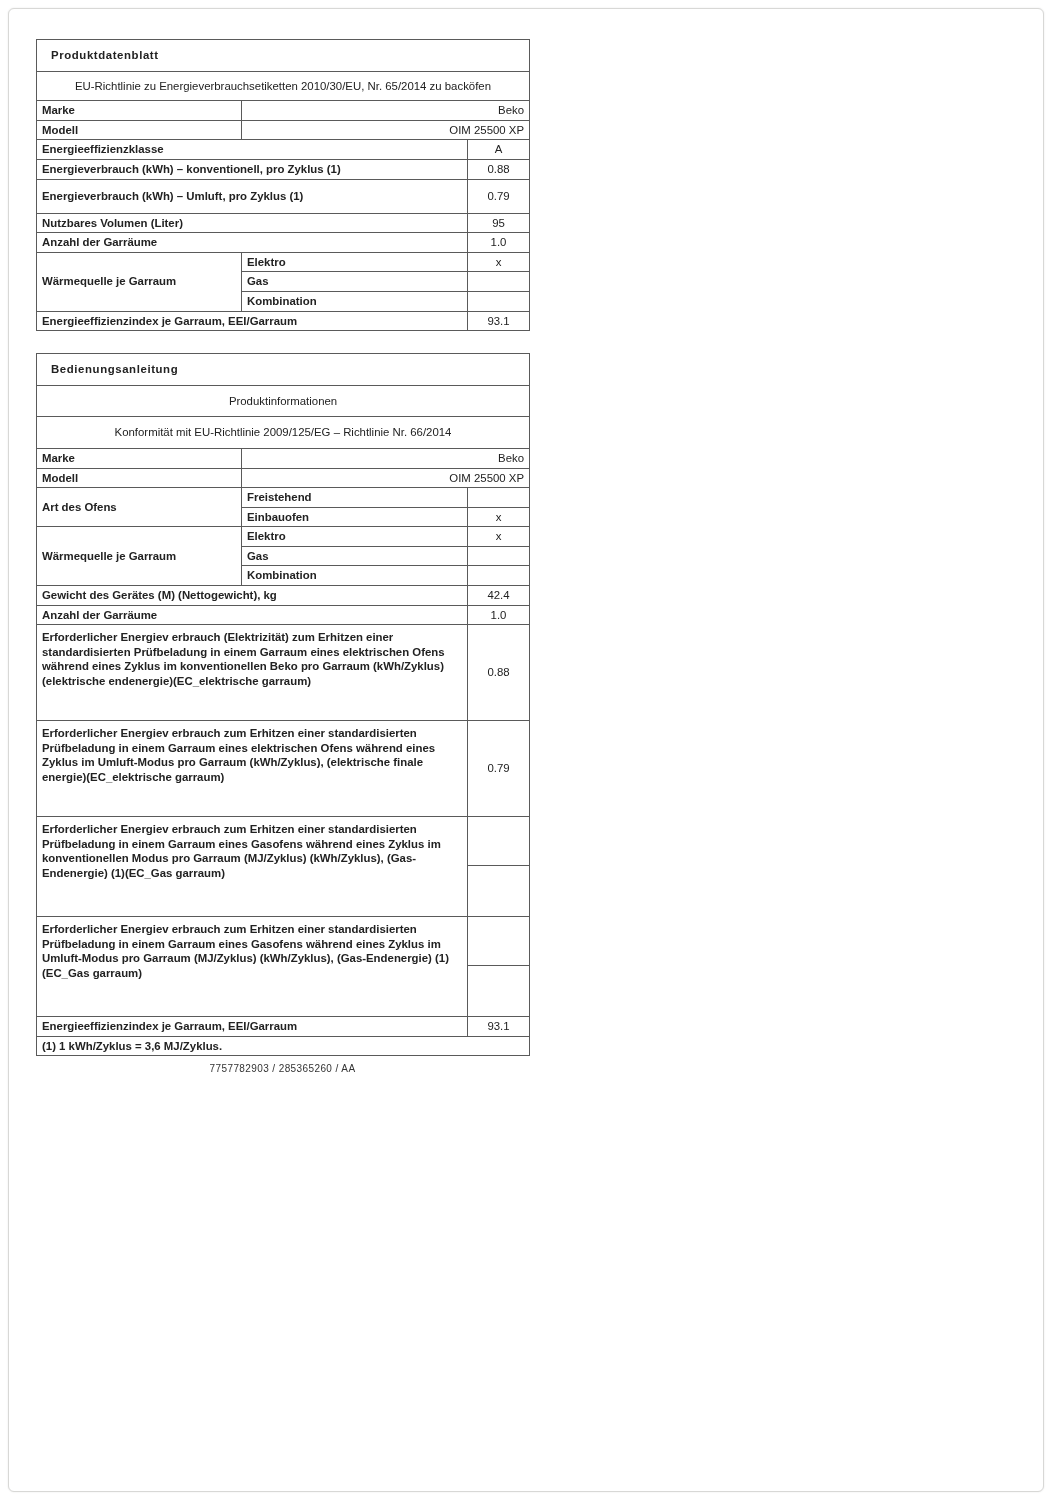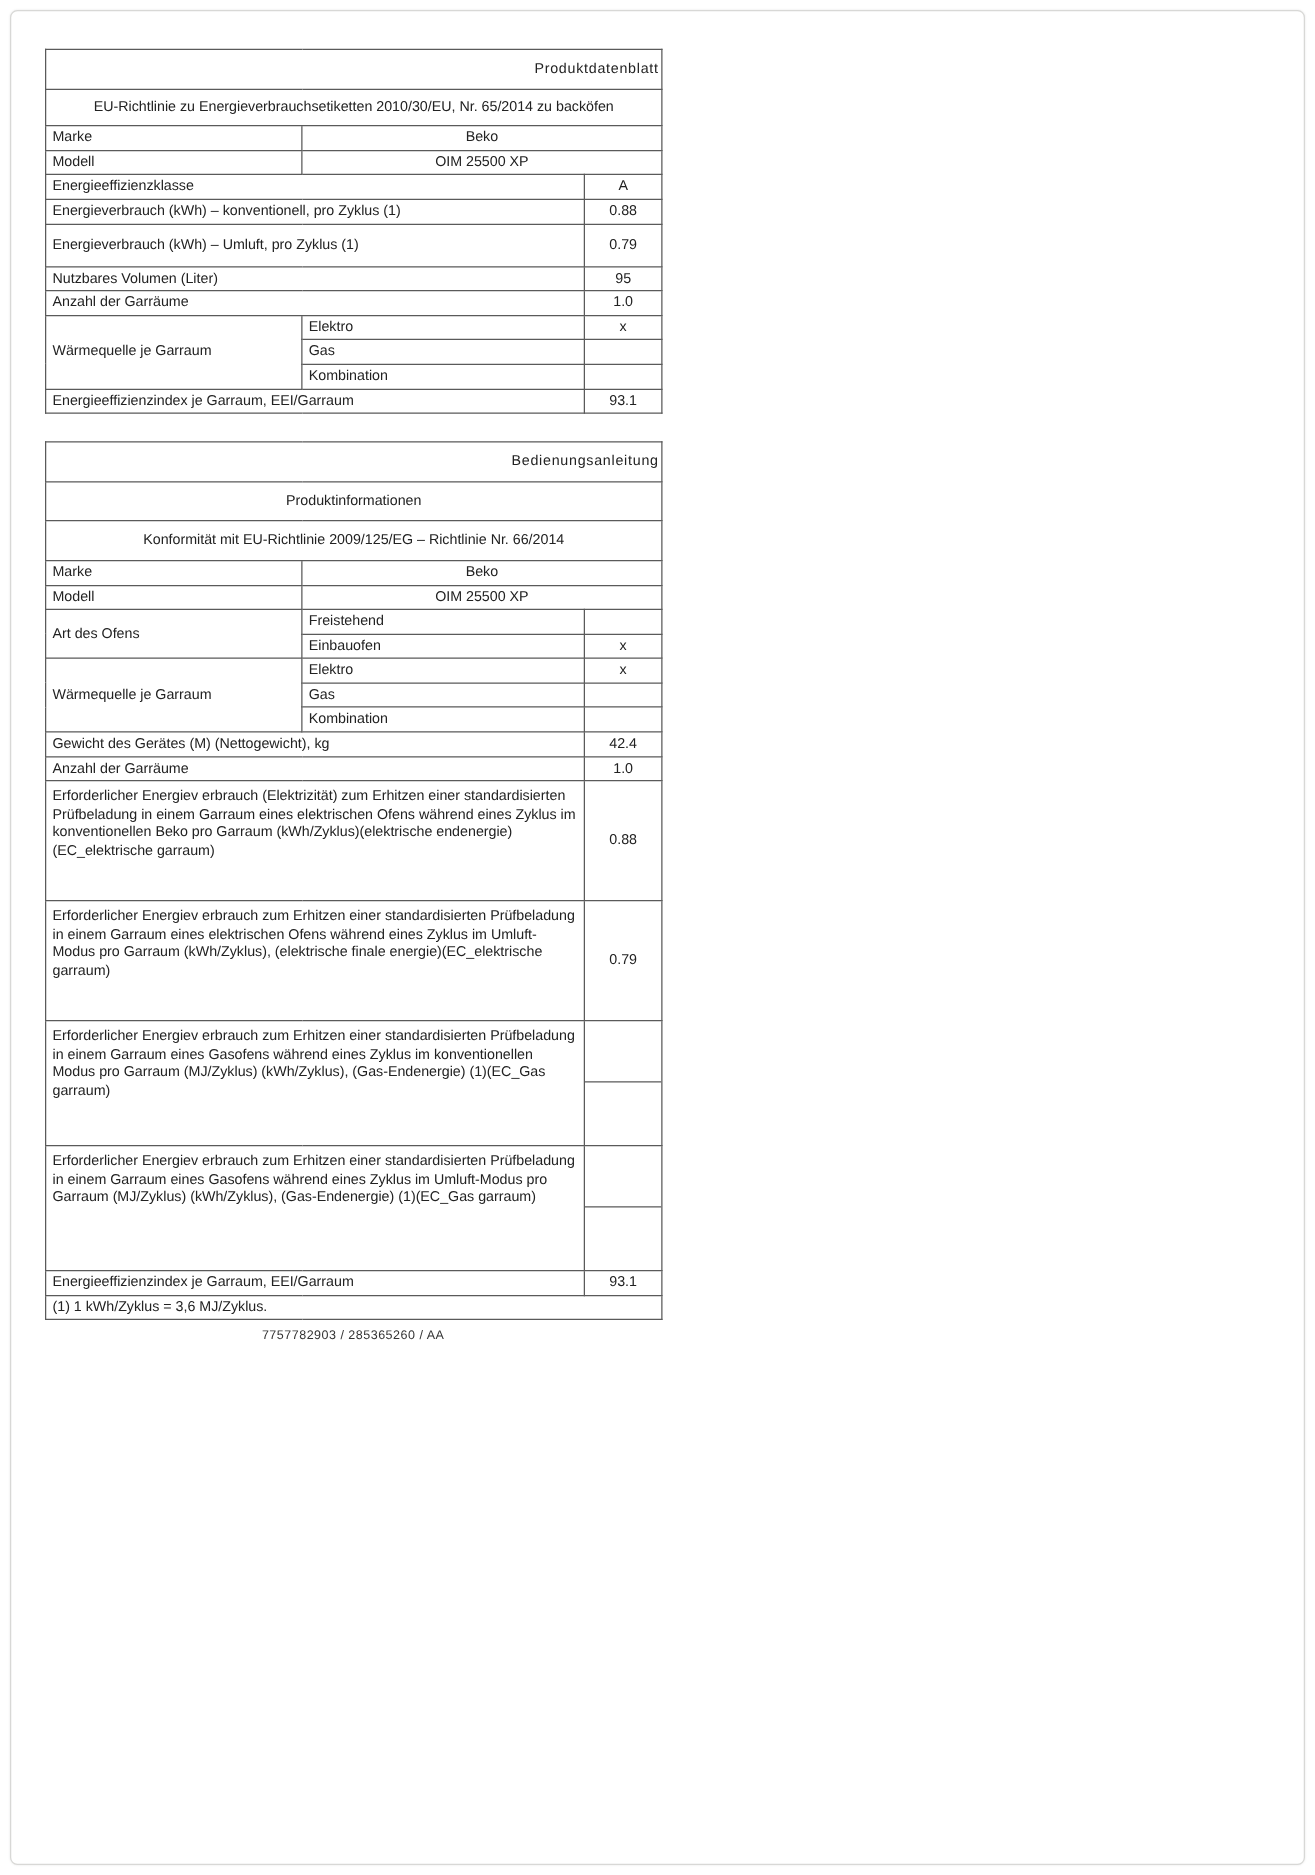--- a/index.html
+++ b/index.html
@@ -45,39 +45,39 @@
     border: 1px solid #5a5a5a;
     font-size: 11.4px;
     line-height: 1.28;
     padding: 2px 5px;
     vertical-align: middle;
     color: #222;
     font-family: "Liberation Sans", sans-serif;
   }
 
   .title-cell {
-    text-align: right;
-    font-weight: normal;
+    text-align: left;
+    font-weight: bold;
     font-size: 12.6px;
     letter-spacing: 0.6px;
-    padding: 8px 2px !important;
+    padding: 8px 14px !important;
   }
   .sub-cell {
     text-align: center;
     padding: 7px 16px !important;
     font-size: 11.6px;
     margin-top: 20px;
   }
   .sub-cell2 {
     text-align: center;
     padding: 8px 4px !important;
     font-size: 11.4px;
   }
-  .ctr { text-align: center; }
-  .lbl { text-align: left; }
+  .ctr { text-align: right; }
+  .lbl { text-align: left; font-weight: bold; }
   .val { text-align: center; }
   .tall { height: 34px; }
   .para {
     vertical-align: top !important;
     padding-top: 5px !important;
     line-height: 1.32;
   }
   .para-val {
     text-align: center;
     vertical-align: middle !important;

